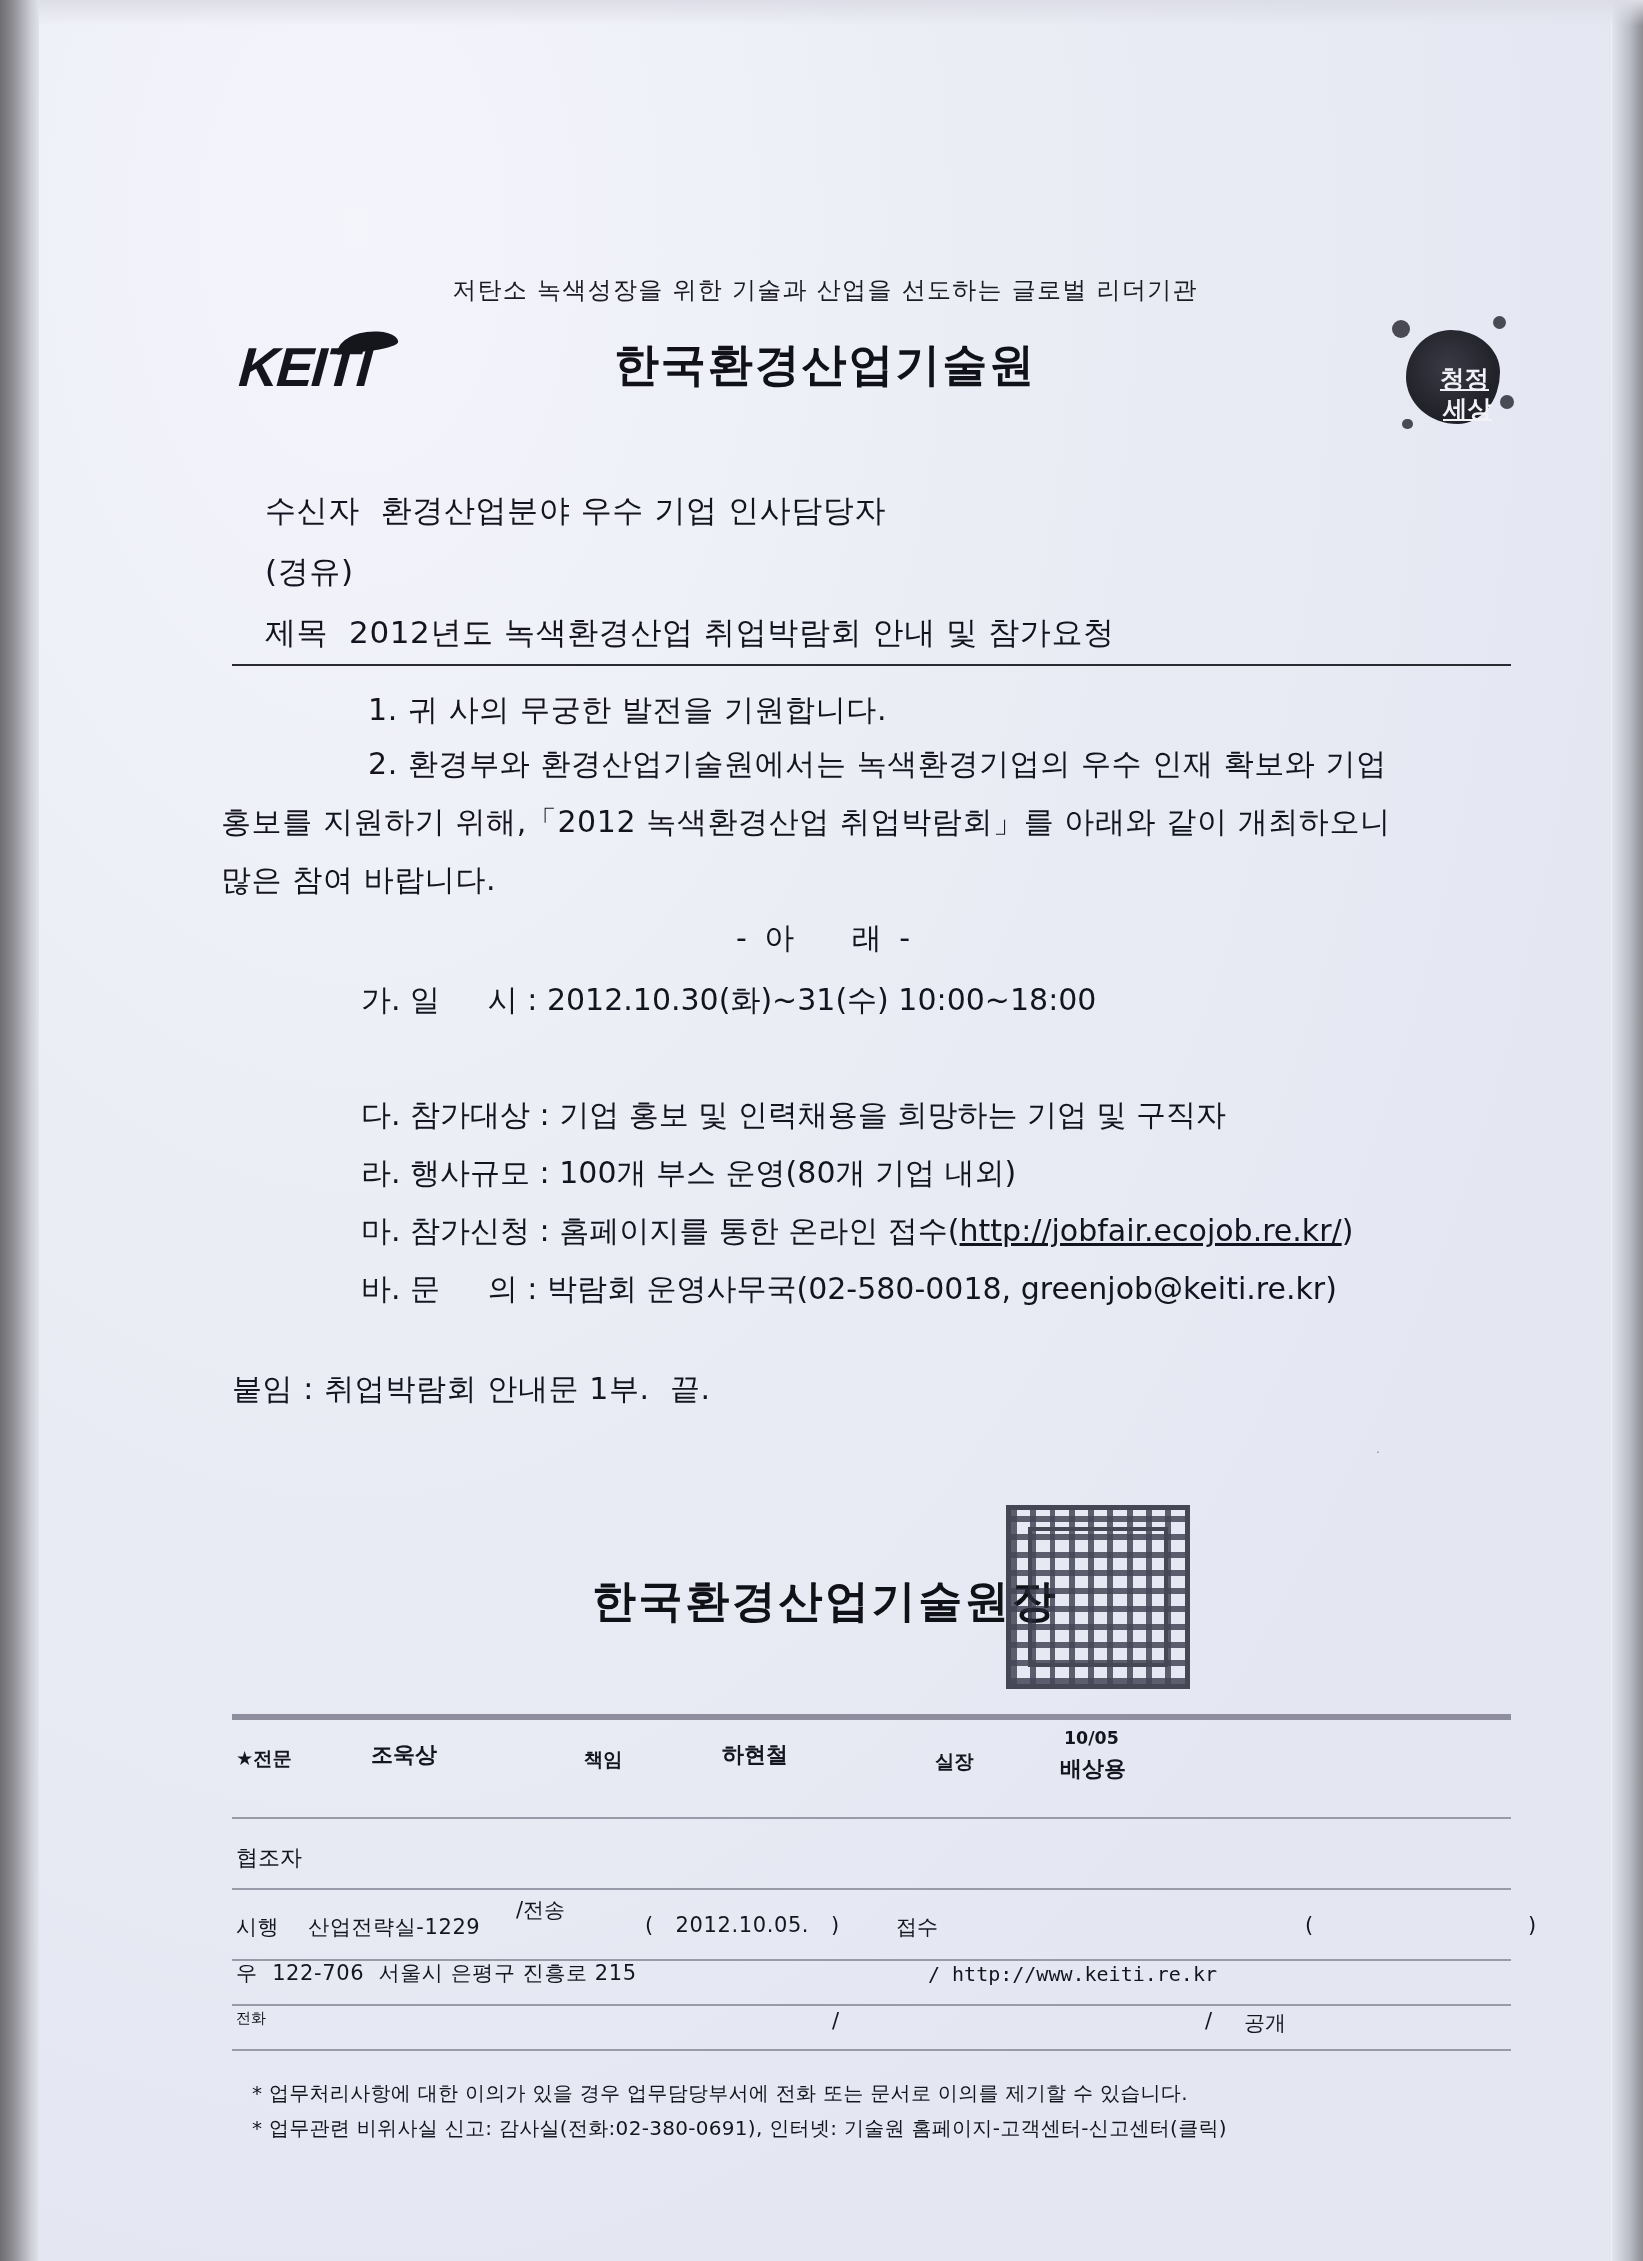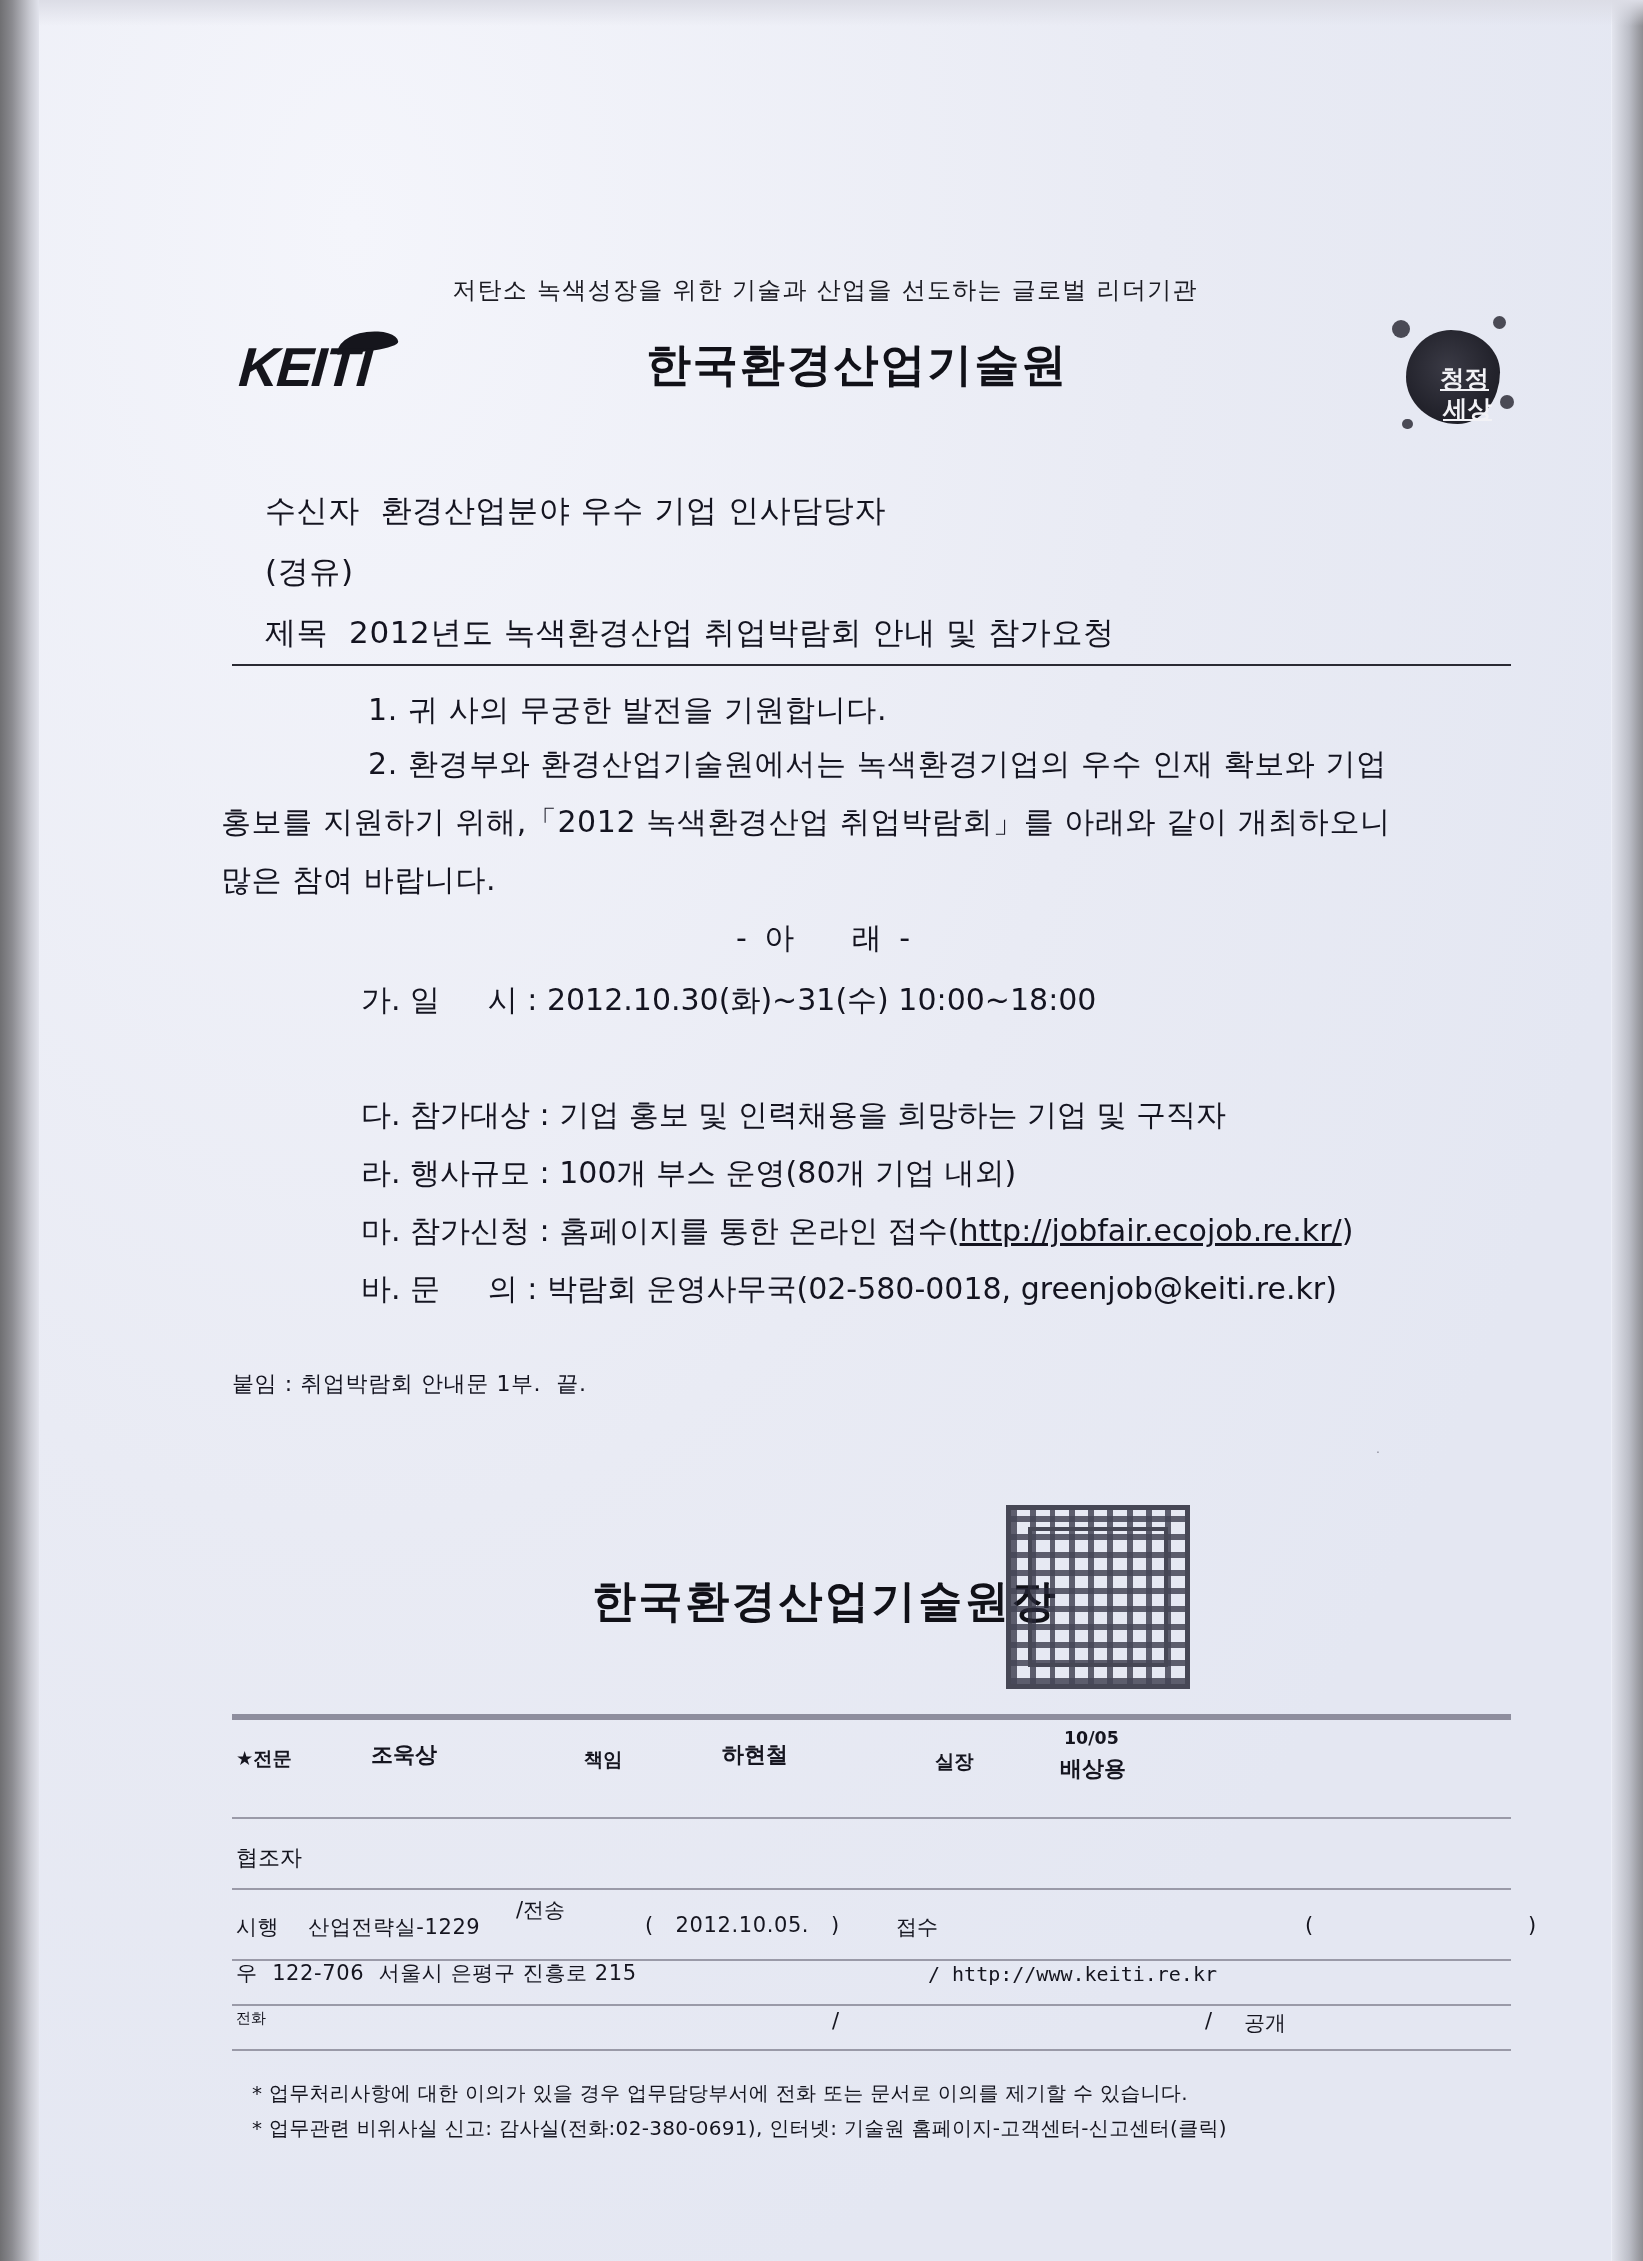--- a/index.html
+++ b/index.html
@@ -96,21 +96,20 @@
     position: absolute;
     left: 0;
     top: 335px;
     width: 1572px;
     text-align: center;
     font-size: 45px;
     font-weight: bold;
     letter-spacing: 1.9px;
     color: #111118;
     font-family: "DejaVu Sans", sans-serif;
-    padding-left: 32px;
   }
   .stamp-round {
     position: absolute;
     left: 1353px;
     top: 316px;
     width: 122px;
     height: 122px;
   }
   .stamp-round .blob {
     position: absolute;
@@ -171,21 +170,21 @@
     white-space: pre;
     left: 322px;
   }
   .it1 { top: 980px; }
   .it2 { top: 1038px; }
   .it3 { top: 1095px; }
   .it4 { top: 1153px; }
   .it5 { top: 1211px; }
   .it6 { top: 1269px; }
   .underline-link { text-decoration: underline; }
-  .f-attach { left: 193px; top: 1369px; font-size: 22px; letter-spacing: 0.6px; }
+  .f-attach { left: 193px; top: 1369px; font-size: 30px; letter-spacing: 0.6px; }
 
   
   .signature {
     position: absolute;
     left: 0; top: 1572px;
     width: 1572px;
     text-align: center;
     font-size: 44px;
     font-weight: bold;
     letter-spacing: 2.6px;

